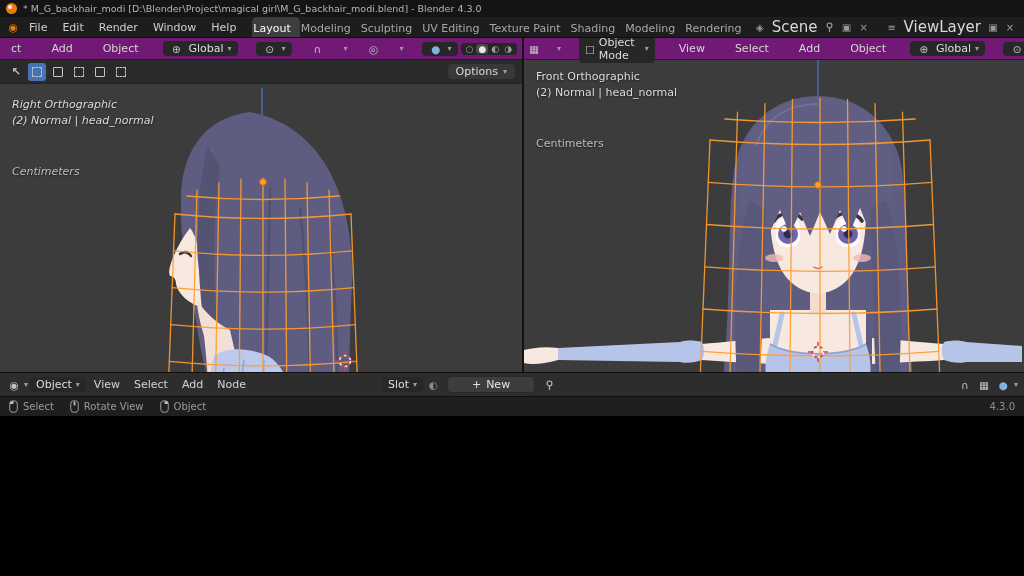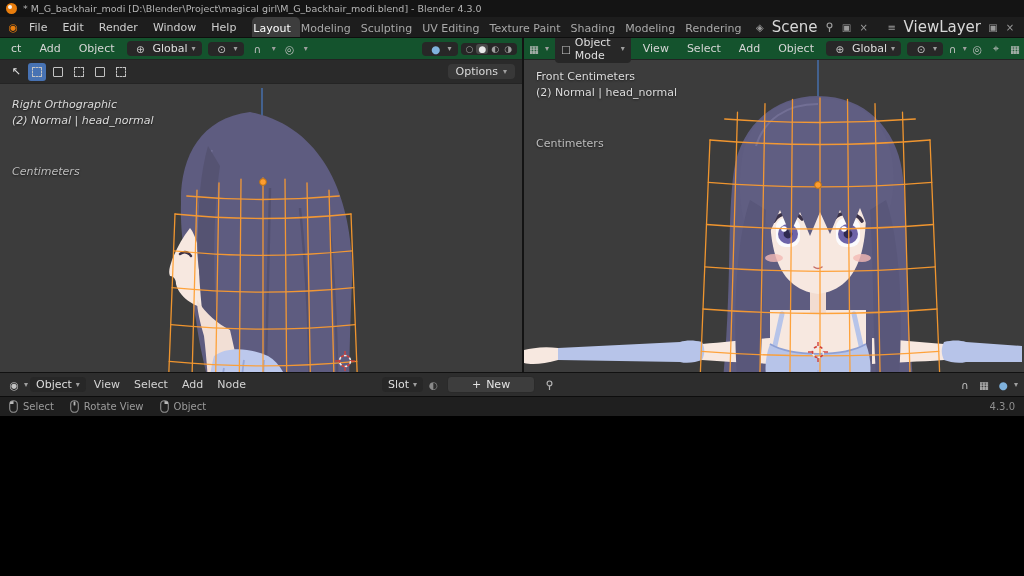--- a/index.html
+++ b/index.html
@@ -22,22 +22,22 @@
   .tab.active { background:#3d3d3d; color:#fdfdfd; }
   .topbar-right { margin-left:auto; display:flex; align-items:center; gap:3px; padding-right:2px; }
   .tb-ico { color:#9a9a9a; font-size:10px; width:14px; text-align:center; }
   .tb-label { color:#d8d8d8; font-size:15px; padding:0 2px; }
 
   
   .main { flex:1 1 auto; display:flex; min-height:0; }
   .vp { position:relative; background:#3c3c3c; overflow:hidden; }
   .vp-left { width:524px; flex:0 0 524px; border-right:2px solid #131313; }
   .vp-right { flex:1 1 auto; }
-  .vp-header { height:22px; background:#14532d; border-bottom:1px solid #232323;
-               display:flex; align-items:center; gap:6px; padding:6px 5px; font-size:11px; color:#d6d6d6; }
+  .vp-header { height:22px; background:#701a75; border-bottom:1px solid #232323;
+               display:flex; align-items:center; gap:18px; padding:6px 5px; font-size:11px; color:#d6d6d6; }
   .hdr-menu { padding:1px 6px; border-radius:3px; }
   .dropdown { background:#272727; border-radius:4px; padding:1px 6px; display:flex; align-items:center; gap:4px;
               color:#dedede; font-size:11px; }
   .chev { font-size:8px; color:#9f9f9f; }
   .ico { width:16px; text-align:center; color:#c2c2c2; font-size:10.5px; }
   .ico.blue { color:#7fb2dd; }
   .hdr-right { margin-left:auto; display:flex; align-items:center; gap:3px; }
   .ball-group { display:flex; gap:1px; background:#262626; border-radius:4px; padding:1px 3px; }
   .ball { font-size:9px; color:#9f9f9f; padding:0 2px; }
   .ball.active { color:#e8e8e8; background:#4a4a4a; border-radius:3px; }
@@ -379,21 +379,21 @@
           <g>
             <circle cx="294" cy="292" r="5.5" fill="none" stroke="#e8e8e8" stroke-width="1.6" stroke-dasharray="3 3"></circle>
             <circle cx="294" cy="292" r="5.5" fill="none" stroke="#d1403a" stroke-width="1.6" stroke-dasharray="3 3" stroke-dashoffset="3"></circle>
             <line x1="294" y1="282" x2="294" y2="286" stroke="#d1403a" stroke-width="1.4"></line>
             <line x1="294" y1="298" x2="294" y2="302" stroke="#d1403a" stroke-width="1.4"></line>
             <line x1="284" y1="292" x2="288" y2="292" stroke="#d1403a" stroke-width="1.4"></line>
             <line x1="300" y1="292" x2="304" y2="292" stroke="#d1403a" stroke-width="1.4"></line>
           </g>
         </svg>
         <div class="overlay-text">
-          <div>Front Centimeters</div>
+          <div>Front Orthographic</div>
           <div>(2) Normal | head_normal</div>
           <div class="dim">Centimeters</div>
         </div>
       </div>
     </div>
   </div>
 
   <div class="nodebar">
     <span class="ico">◉</span>
     <span class="chev">▾</span>

